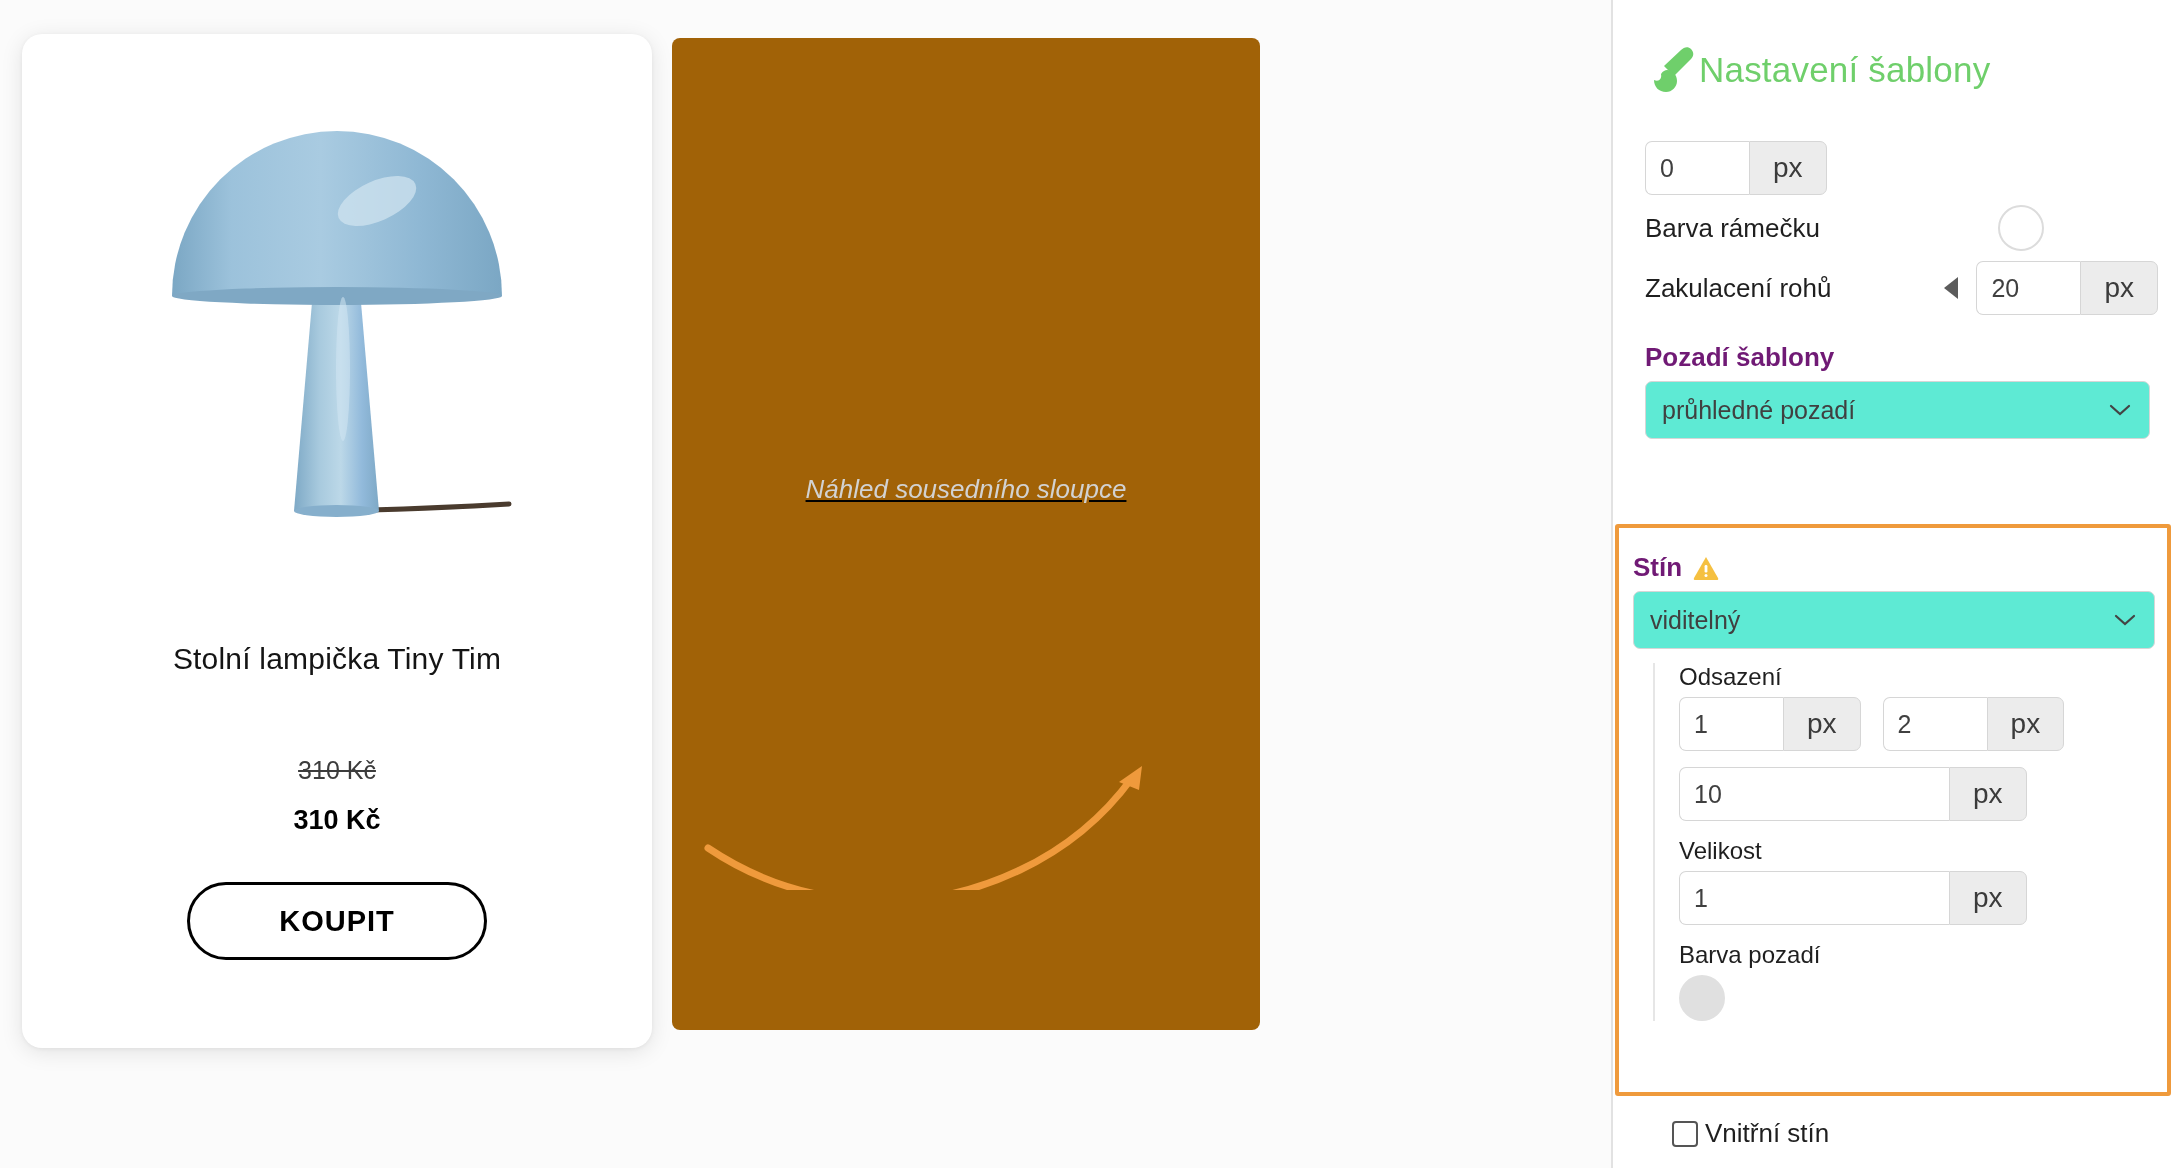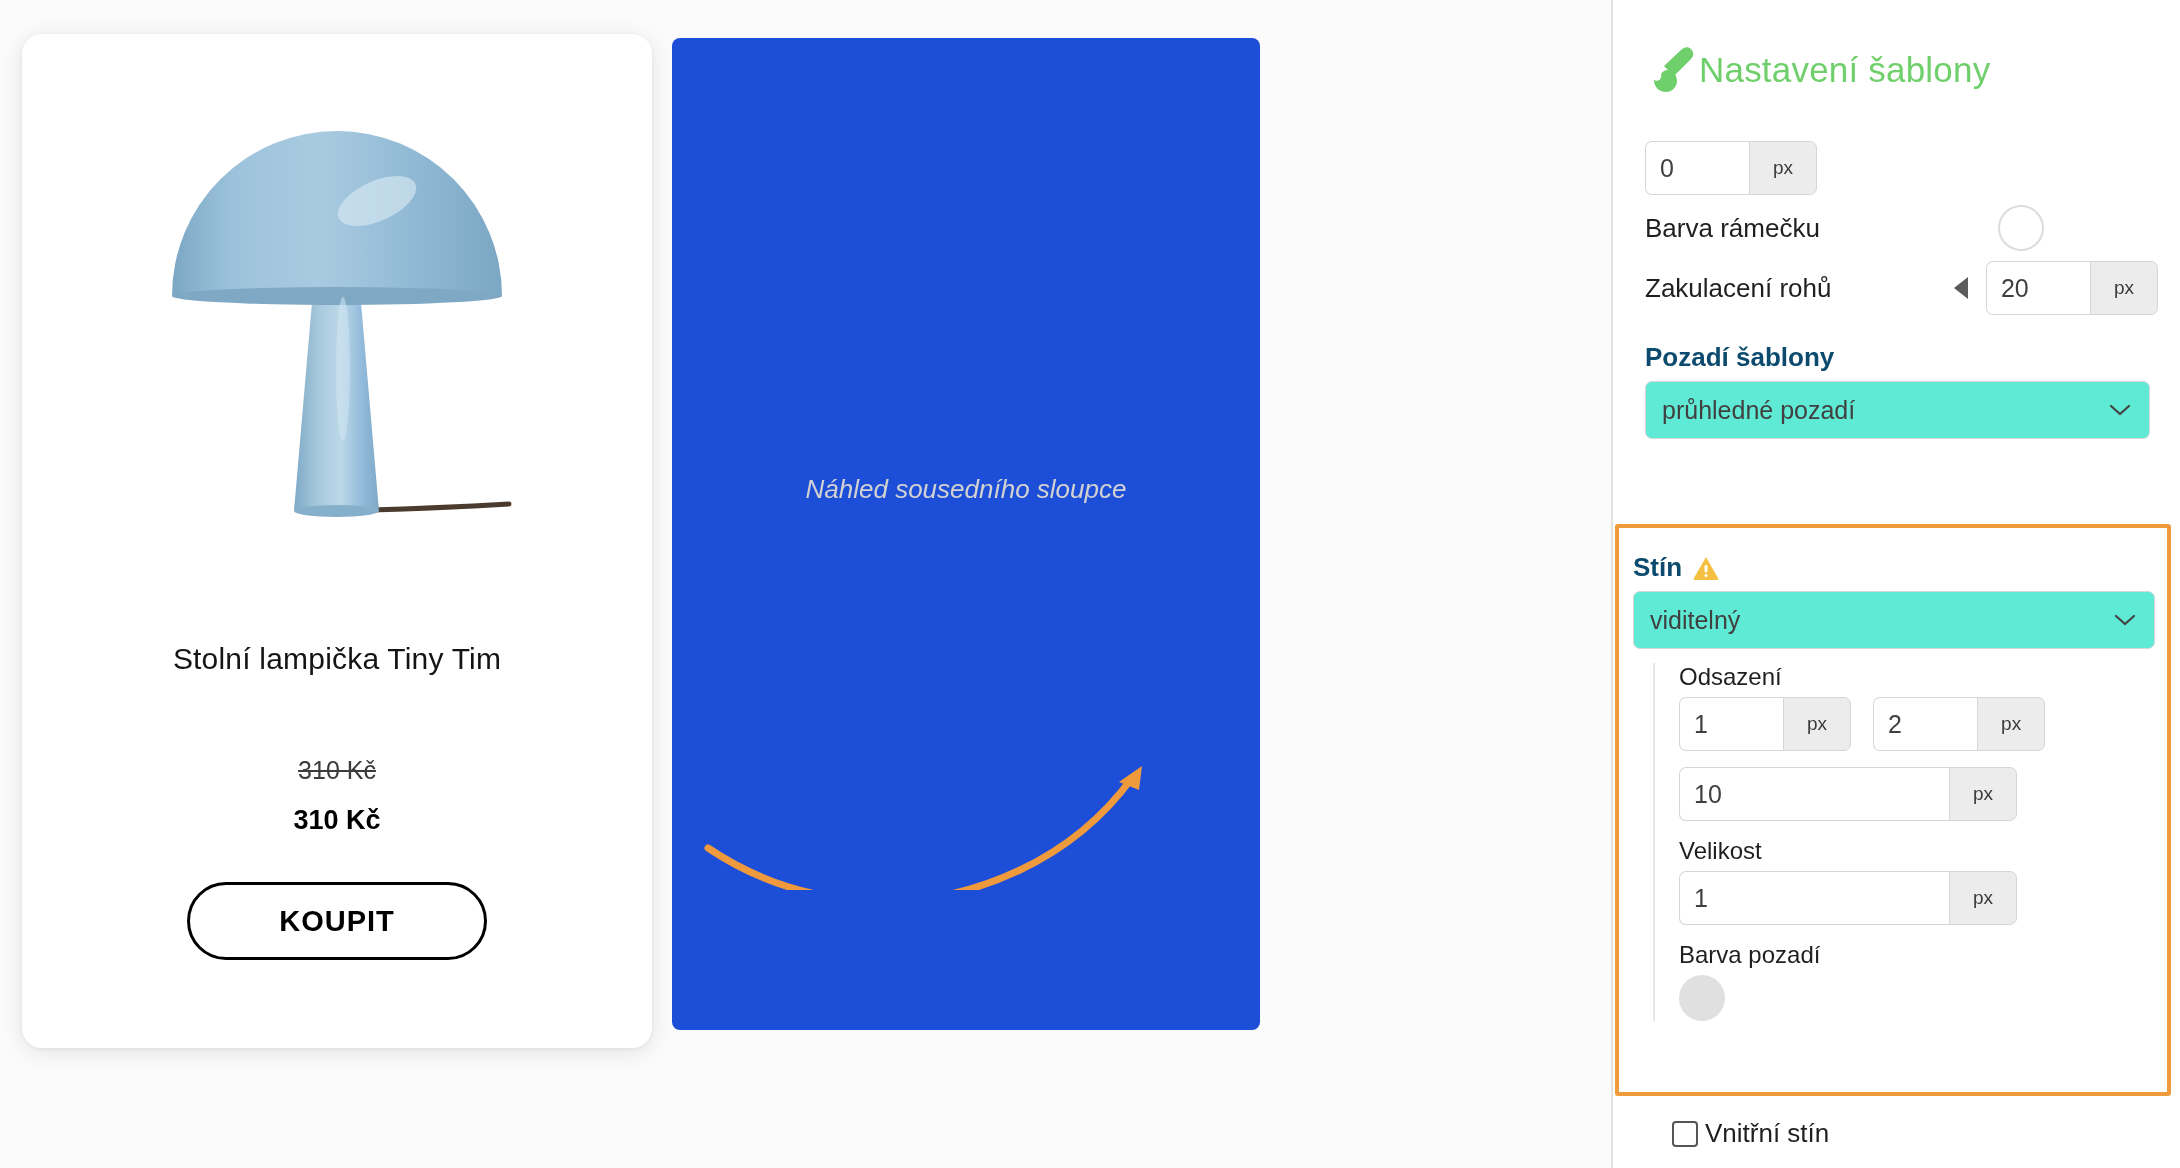--- a/index.html
+++ b/index.html
@@ -57,22 +57,22 @@
     font-size: 29px; font-weight: 700; letter-spacing: 1px;
     font-family: "Liberation Sans", sans-serif;
     display: flex; align-items: center; justify-content: center;
     cursor: pointer;
   }
 
   
   .neighbour-col {
     position: absolute; left: 672px; top: 38px;
     width: 588px; height: 992px;
-    background: #1d4ed8; border-radius: 8px;
-    display: flex; align-items: center; justify-content: center;
+    background: #a16207; border-radius: 8px;
+    display: flex; align-items: center; justify-content: center; text-decoration: underline;
   }
   .neighbour-label {
     font-size: 26px; font-style: italic; color: #d2d2d2;
     margin-top: -90px;
   }
 
   
   .arrow-svg {
     position: absolute; left: 690px; top: 760px;
     width: 480px; height: 130px; pointer-events: none;
@@ -103,41 +103,41 @@
   .input-group { display: flex; align-items: stretch; height: 54px; }
   .num-input {
     border: 1px solid #d6d6d6; border-right: none;
     border-radius: 7px 0 0 7px; background: #fff;
     font-size: 25px; color: #404040; padding: 0 14px;
     font-family: "Liberation Sans", sans-serif;
     width: 104px; outline: none;
   }
   .unit-addon {
     border: 1px solid #d6d6d6; border-radius: 0 7px 7px 0;
-    background: #ececec; color: #3b3b3b; font-size: 19px;
+    background: #ececec; color: #3b3b3b; font-size: 28px;
     display: flex; align-items: center; justify-content: center;
     padding: 0 23px; min-width: 62px;
   }
 
   .color-swatch {
     width: 46px; height: 46px; border-radius: 50%;
     border: 2px solid #dcdcdc; background: #ffffff; cursor: pointer;
   }
   .color-swatch.filled { background: #e0e0e0; border-color: #e0e0e0; }
 
   .caret-left {
     width: 0; height: 0; margin-right: 18px;
     border-top: 11px solid transparent;
     border-bottom: 11px solid transparent;
     border-right: 14px solid #5c5c5c;
     cursor: pointer;
   }
 
   .section-label {
-    font-size: 26px; font-weight: 700; color: #0c4a6e;
+    font-size: 26px; font-weight: 700; color: #701a75;
     margin: 18px 0 8px 10px; display: flex; align-items: center; gap: 10px;
   }
   .warn-icon { width: 28px; height: 28px; flex: none; }
 
   .select-box {
     position: relative;
     border: 1px solid #d6d6d6; border-radius: 7px; background: #5eead4;
     height: 58px; margin: 0 8px 0 10px;
     display: flex; align-items: center; padding: 0 16px;
     font-size: 25px; color: #404040; cursor: pointer;

